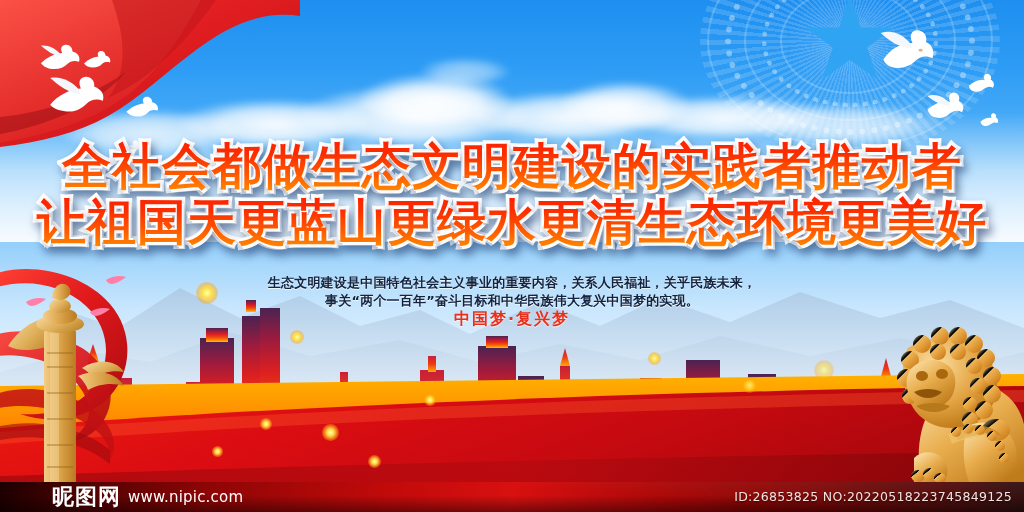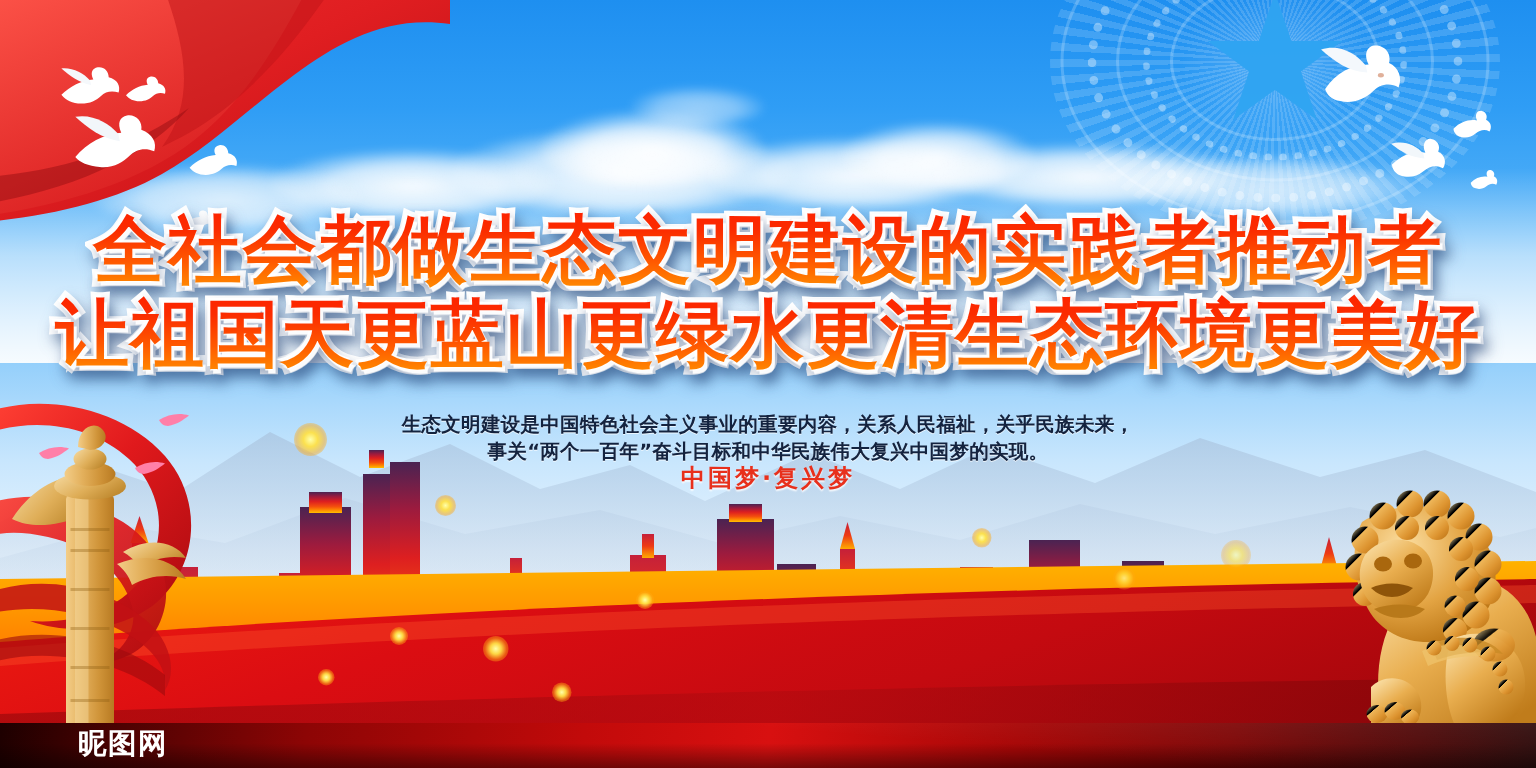--- a/index.html
+++ b/index.html
@@ -129,21 +129,21 @@
   }
   #bottombar:before{
     content:""; position:absolute; left:0; top:0; width:100%; height:100%;
     background:linear-gradient(185deg, rgba(255,255,255,.10) 0%, rgba(255,255,255,0) 40%),
                linear-gradient(0deg, rgba(0,0,0,.45) 0%, rgba(0,0,0,0) 55%);
   }
   #nipic-logo {
     position:absolute; left:12px; top:5px; display:flex; align-items:center; gap:7px; z-index:3;
   }
   #nipic-cn {
-    font-size:19px; font-weight:bold; color:#fff; letter-spacing:1px;
+    font-size:22px; font-weight:bold; color:#fff; letter-spacing:1px;
     font-family:Liberation Sans, sans-serif; line-height:20px;padding-left:40px;
   }
   #nipic-url {
     font-size:15px; color:#fff; letter-spacing:.2px;
     font-family:"DejaVu Sans","Liberation Sans",sans-serif; line-height:20px;
   }
   #idcode {
     position:absolute; right:12px; top:7px; z-index:3;
     font-size:12.5px; color:#f3e3df; letter-spacing:.3px;
     font-family:"DejaVu Sans","Liberation Sans",sans-serif;
@@ -491,16 +491,18 @@
     <div class="title-line" id="t2">让祖国天更蓝山更绿水更清生态环境更美好</div>
 
     <div class="body-line" id="b2">事关“两个一百年”奋斗目标和中华民族伟大复兴中国梦的实现。</div>
     <div class="body-line" id="b1">生态文明建设是中国特色社会主义事业的重要内容，关系人民福祉，关乎民族未来，</div>
     <div id="sub2">中国梦·复兴梦</div>
   </div>
 
   <div id="bottombar">
     <div id="nipic-logo">
       <span id="nipic-cn">昵图网</span>
+      <span id="nipic-url">www.nipic.com</span>
     </div>
+    <div id="idcode">ID:26853825 NO:20220518223745849125</div>
   </div>
 
 </div>
 
 </body></html>

